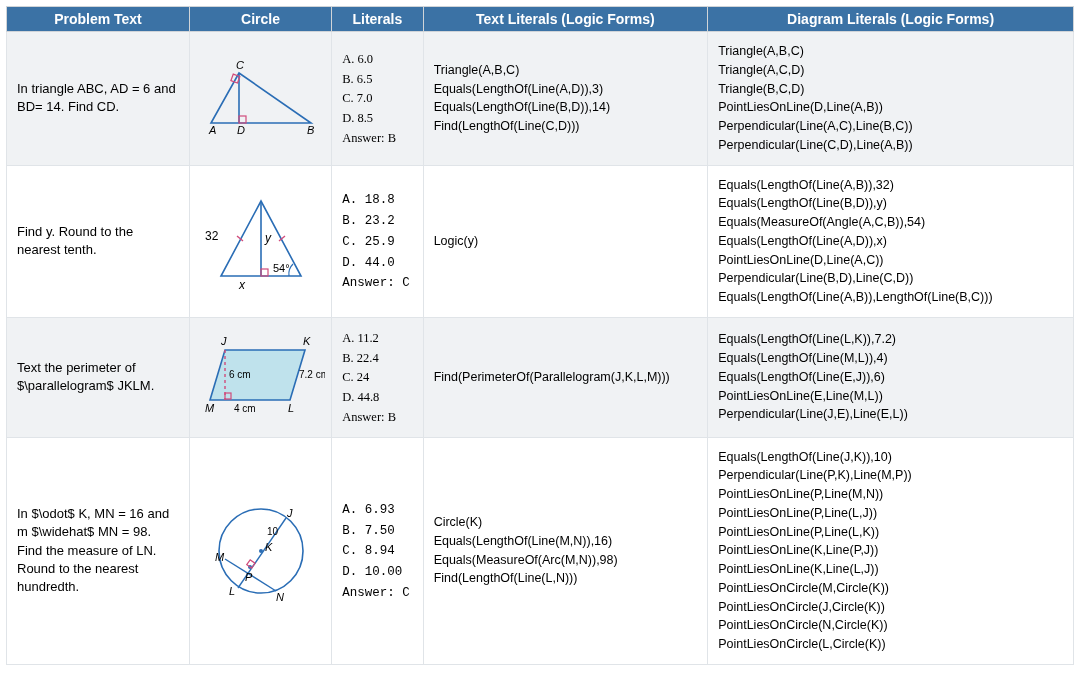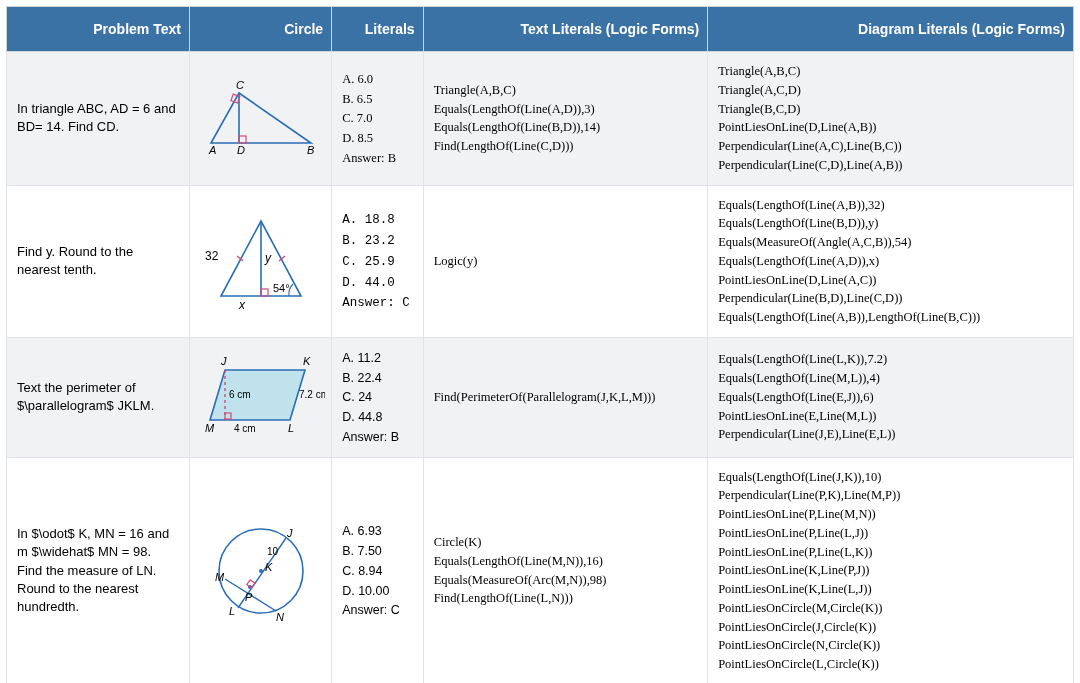--- a/index.html
+++ b/index.html
@@ -12,40 +12,40 @@
     table {
       width: 100%;
       border-collapse: collapse;
       table-layout: fixed;
     }
     th {
       background: #3b72a5;
       color: #fff;
       font-weight: bold;
       font-size: 14px;
-      padding: 14px 8px;
-      text-align: right;
+      padding: 4px 8px;
+      text-align: center;
       border: 1px solid #d0d4d8;
     }
     td {
       border: 1px solid #e0e4e8;
       padding: 10px 10px;
       vertical-align: middle;
       font-size: 13px;
       line-height: 1.4;
     }
     tbody tr:nth-child(odd) td { background: #f0f2f4; }
     tbody tr:nth-child(even) td { background: #ffffff; }
     .col-problem { width: 180px; }
     .col-diagram { width: 140px; text-align: center; }
     .col-choices { width: 90px; }
     .col-text-lit { width: 280px; }
     .col-diag-lit { width: 360px; }
     .mono {
-      font-family: Liberation Serif, serif;
+      font-family: Liberation Sans, sans-serif;
       font-size: 12.5px;
       line-height: 1.5;
       white-space: pre-wrap;
       word-break: break-word;
     }
     .choices-cell { font-size: 13px; line-height: 1.5; }
     .diagram-cell svg { display: block; margin: 0 auto; }
   </style>
 </head>
 <body>
@@ -140,21 +140,21 @@
           <rect x="25" y="63" width="6" height="6" fill="none" stroke="#d14b7b" stroke-width="1.2"></rect>
           <text x="21" y="15" font-size="11" font-style="italic">J</text>
           <text x="103" y="15" font-size="11" font-style="italic">K</text>
           <text x="88" y="82" font-size="11" font-style="italic">L</text>
           <text x="5" y="82" font-size="11" font-style="italic">M</text>
           <text x="29" y="48" font-size="10">6 cm</text>
           <text x="99" y="48" font-size="10">7.2 cm</text>
           <text x="34" y="82" font-size="10">4 cm</text>
         </svg>
       </td>
-      <td class="choices-cell"><span class="mono" style="font-family:Liberation Sans, sans-serif;white-space:pre-line">A. 11.2
+      <td class="choices-cell"><span class="mono" style="font-family:Liberation Serif, serif;white-space:pre-line">A. 11.2
 B. 22.4
 C. 24
 D. 44.8
 Answer: B</span></td>
       <td><span class="mono">Find(PerimeterOf(Parallelogram(J,K,L,M)))</span></td>
       <td><span class="mono">Equals(LengthOf(Line(L,K)),7.2)
 Equals(LengthOf(Line(M,L)),4)
 Equals(LengthOf(Line(E,J)),6)
 PointLiesOnLine(E,Line(M,L))
 Perpendicular(Line(J,E),Line(E,L))</span></td>
@@ -172,21 +172,21 @@
           <rect x="45" y="70" width="6" height="6" fill="none" stroke="#d14b7b" stroke-width="1.2" transform="rotate(35 49 76)"></rect>
           <text x="86" y="26" font-size="11" font-style="italic">J</text>
           <text x="64" y="60" font-size="11" font-style="italic">K</text>
           <text x="14" y="70" font-size="11" font-style="italic">M</text>
           <text x="75" y="110" font-size="11" font-style="italic">N</text>
           <text x="28" y="104" font-size="11" font-style="italic">L</text>
           <text x="44" y="90" font-size="11" font-style="italic">P</text>
           <text x="66" y="44" font-size="10">10</text>
         </svg>
       </td>
-      <td class="choices-cell"><span class="mono" style="font-family:Liberation Sans, sans-serif;white-space:pre-line">A. 6.93
+      <td class="choices-cell"><span class="mono" style="font-family:Liberation Mono, monospace;white-space:pre-line">A. 6.93
 B. 7.50
 C. 8.94
 D. 10.00
 Answer: C</span></td>
       <td><span class="mono">Circle(K)
 Equals(LengthOf(Line(M,N)),16)
 Equals(MeasureOf(Arc(M,N)),98)
 Find(LengthOf(Line(L,N)))</span></td>
       <td><span class="mono">Equals(LengthOf(Line(J,K)),10)
 Perpendicular(Line(P,K),Line(M,P))

